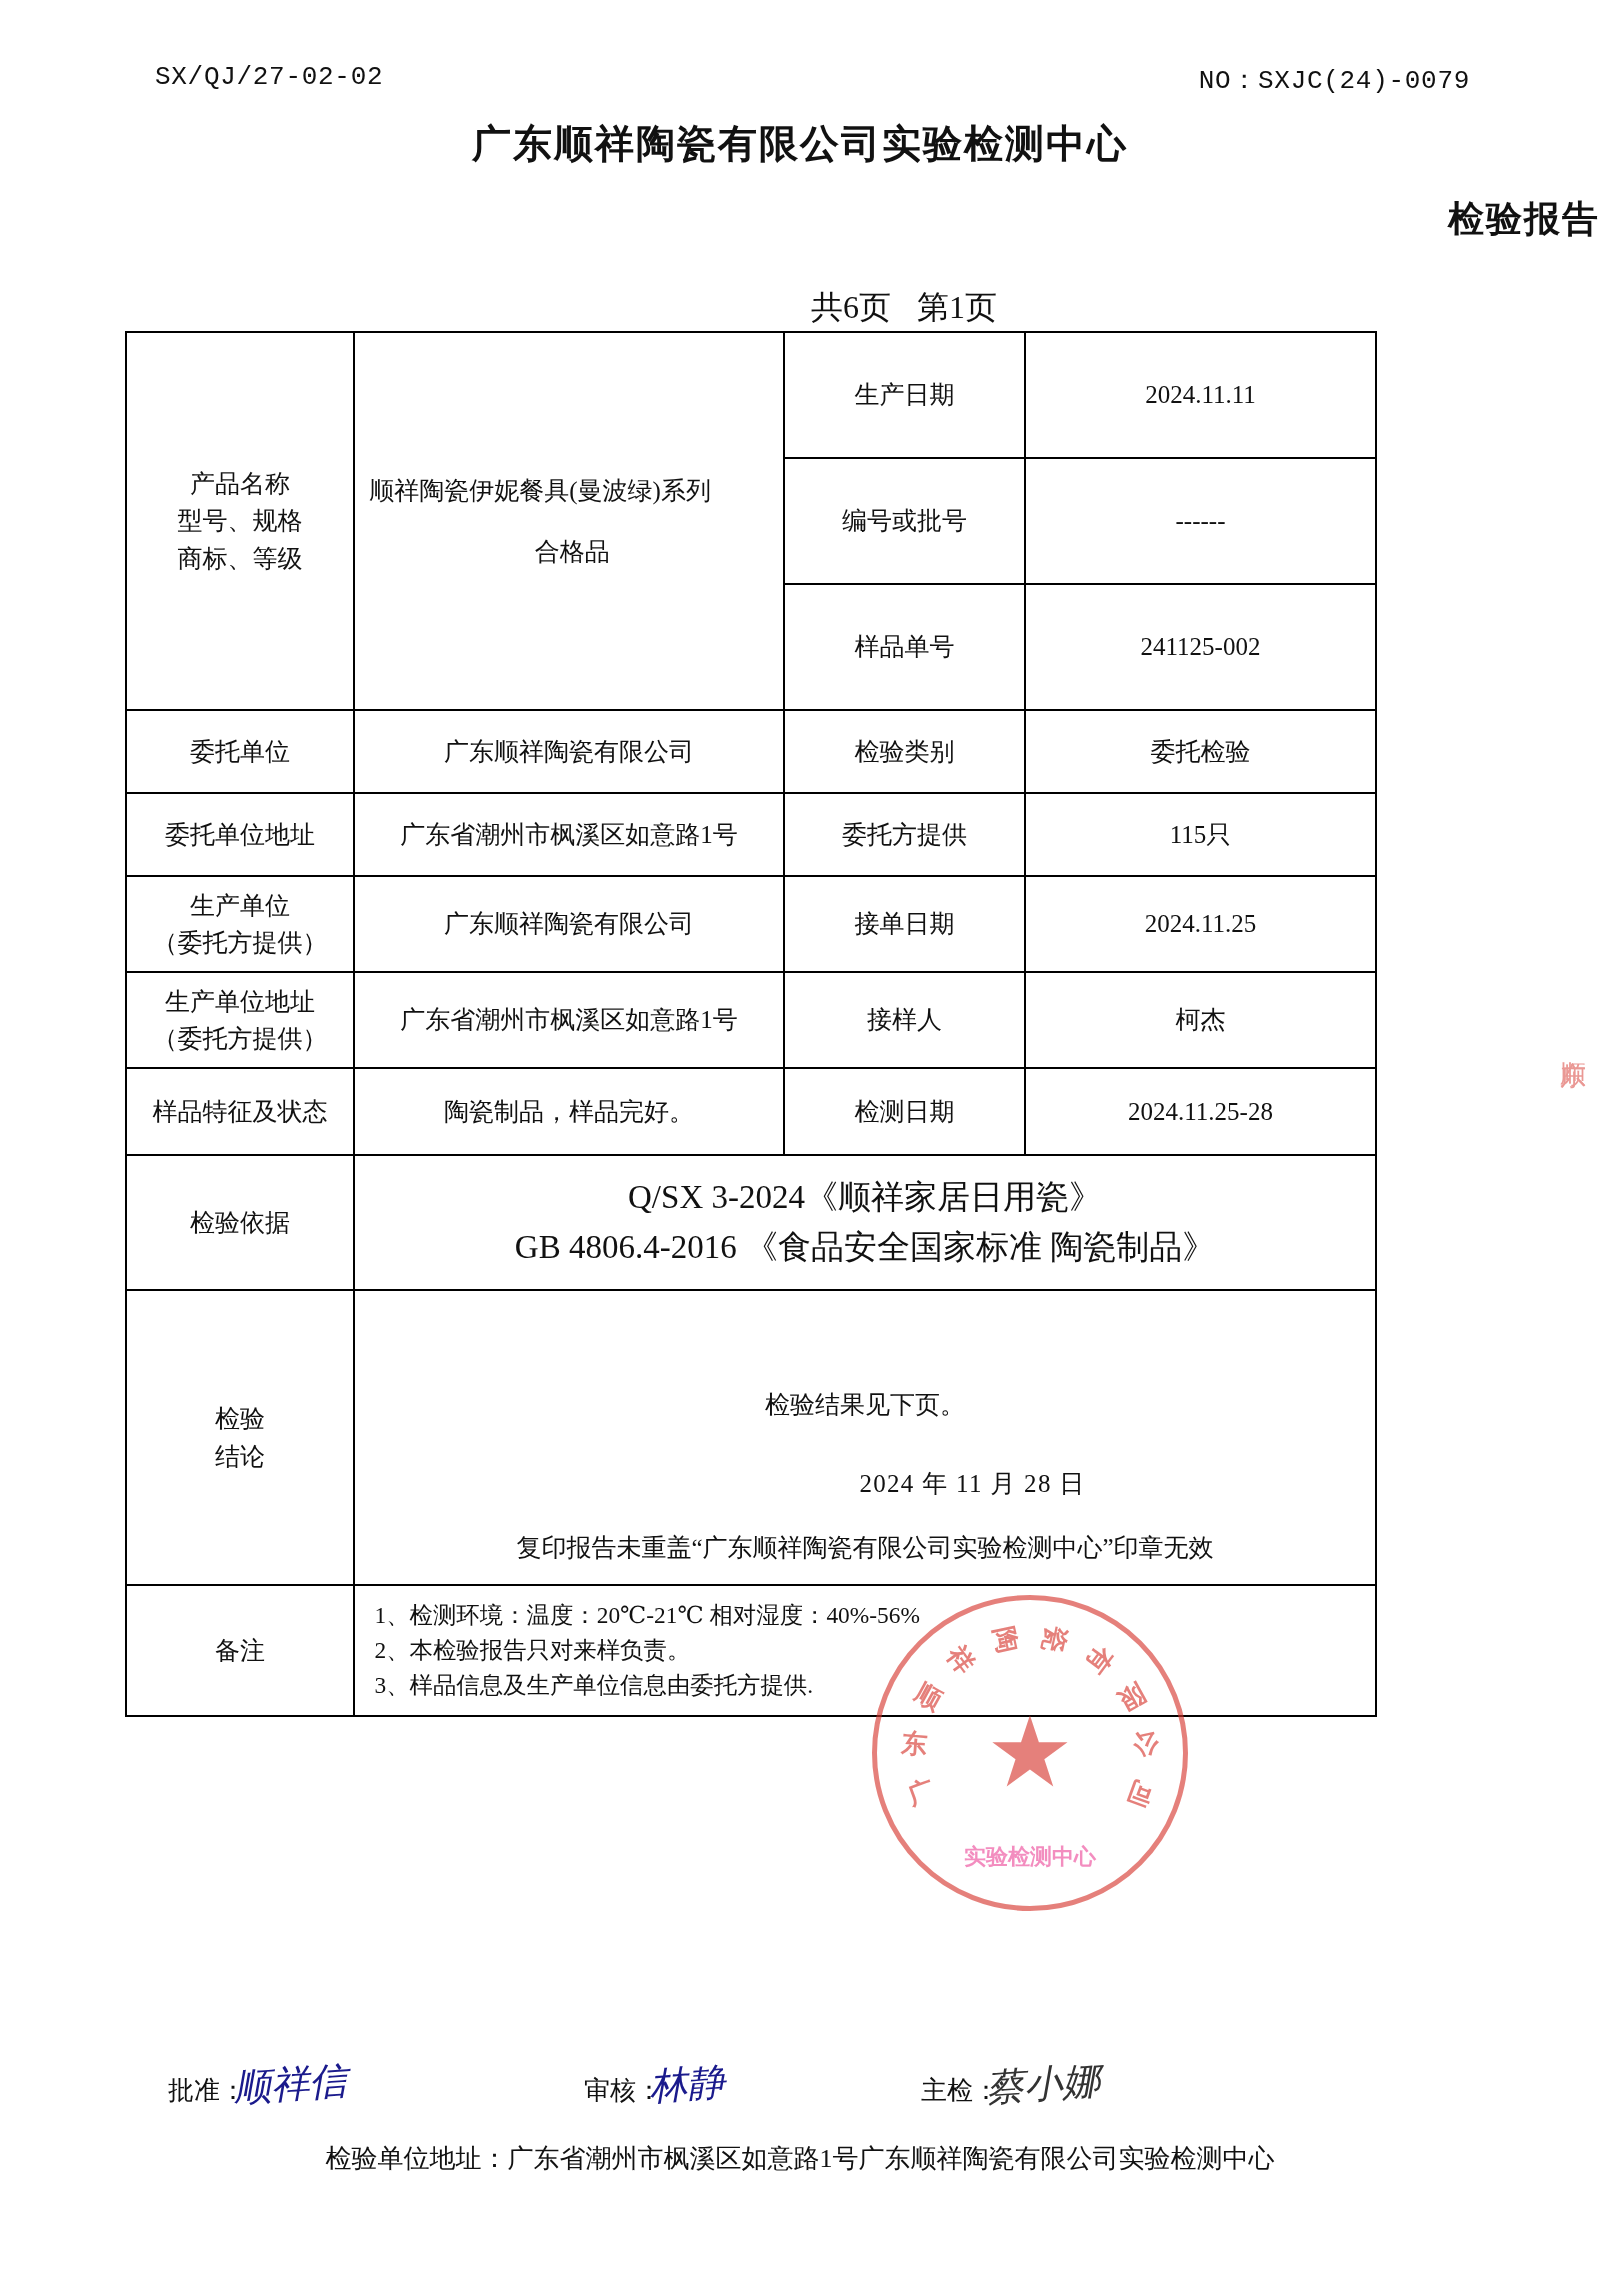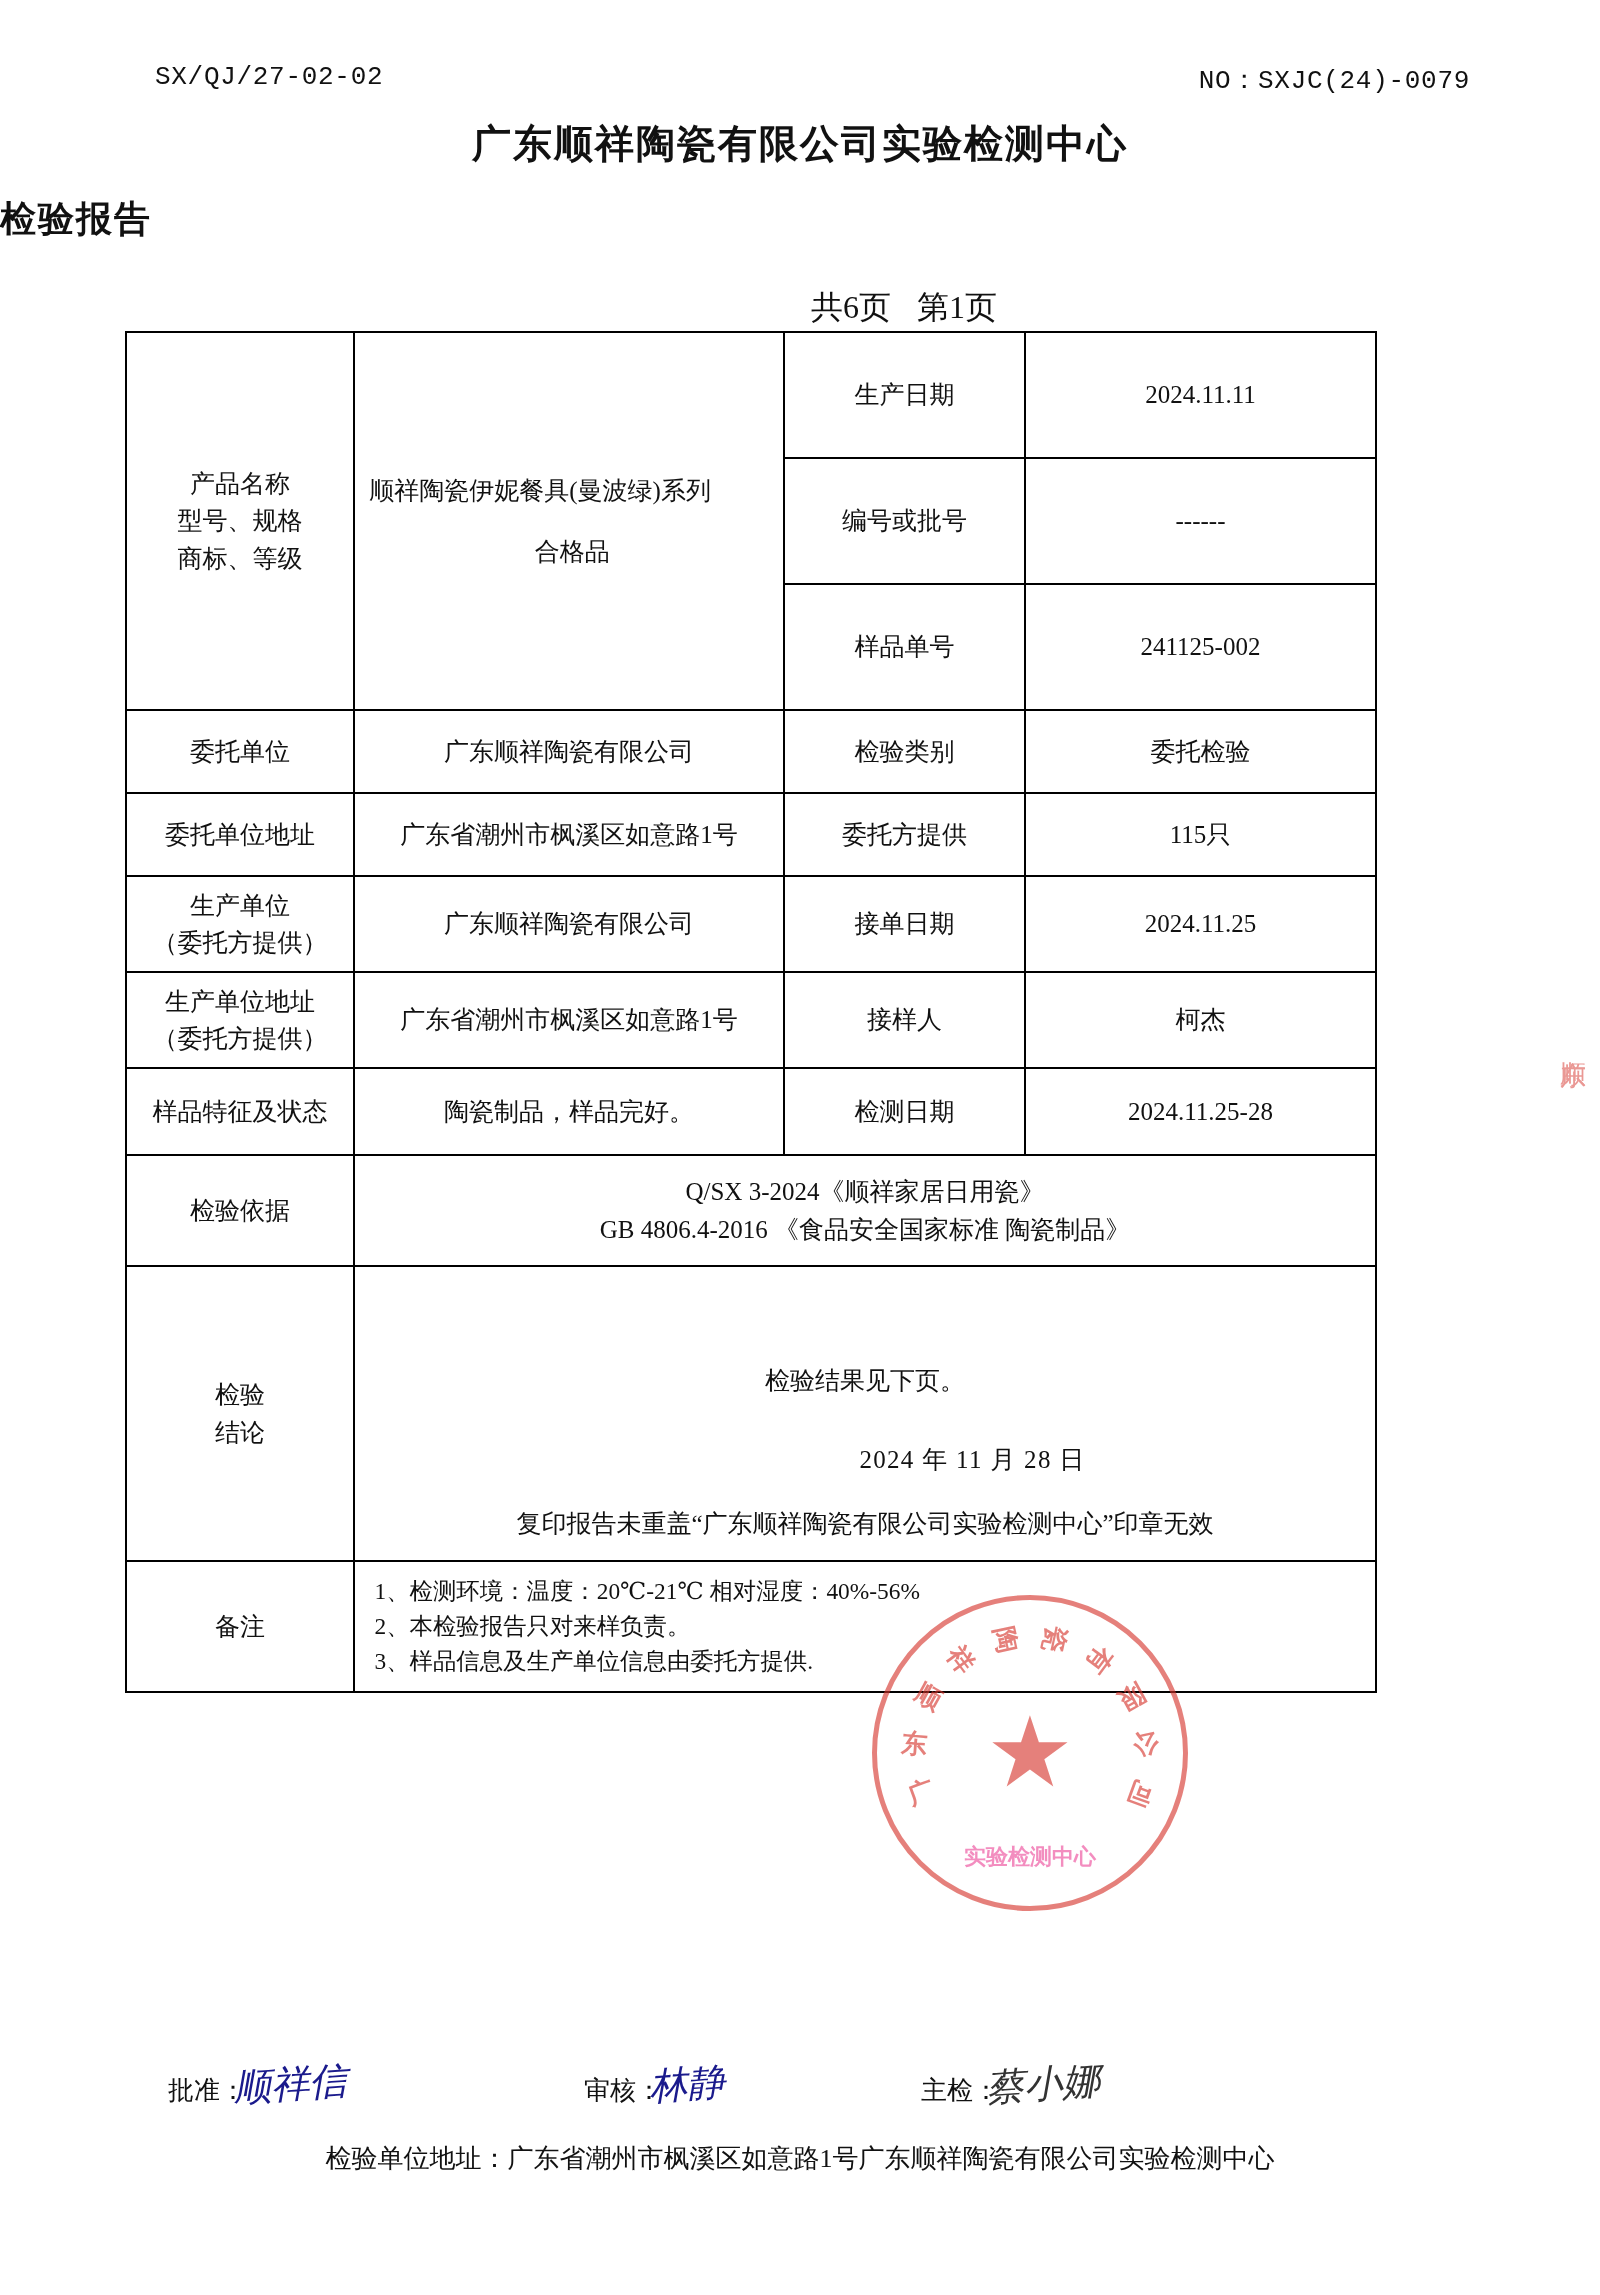--- a/index.html
+++ b/index.html
@@ -41,21 +41,21 @@
     text-align: center;
     font-size: 39px;
     font-weight: bold;
     letter-spacing: 2px;
   }
   .title2 {
     position: absolute;
     top: 195px;
     left: 0;
     width: 100%;
-    text-align: left;
+    text-align: right;
     font-size: 36px;
     font-weight: bold;
     letter-spacing: 2px;
   }
   .pageinfo {
     position: absolute;
     top: 286px;
     left: 0;
     width: 100%;
     text-align: center;
@@ -88,21 +88,21 @@
     padding-left: 14.3px !important;
     line-height: 1.75;
   }
   .prodcell .ln2 { display: block; text-align: center; margin-top: 23.4px; }
 
   .basis-cell {
     text-align: center;
     line-height: 2.1;
     padding: 17px 0 !important;
   }
-  .basis-cell div { font-size: 25px; }
+  .basis-cell div { font-size: 33px; }
 
   .concl-cell {
     height: 280px;
     position: relative;
     text-align: center;
     vertical-align: top;
   }
   .concl-text {
     margin-top: 77px;
     font-size: 25px;

